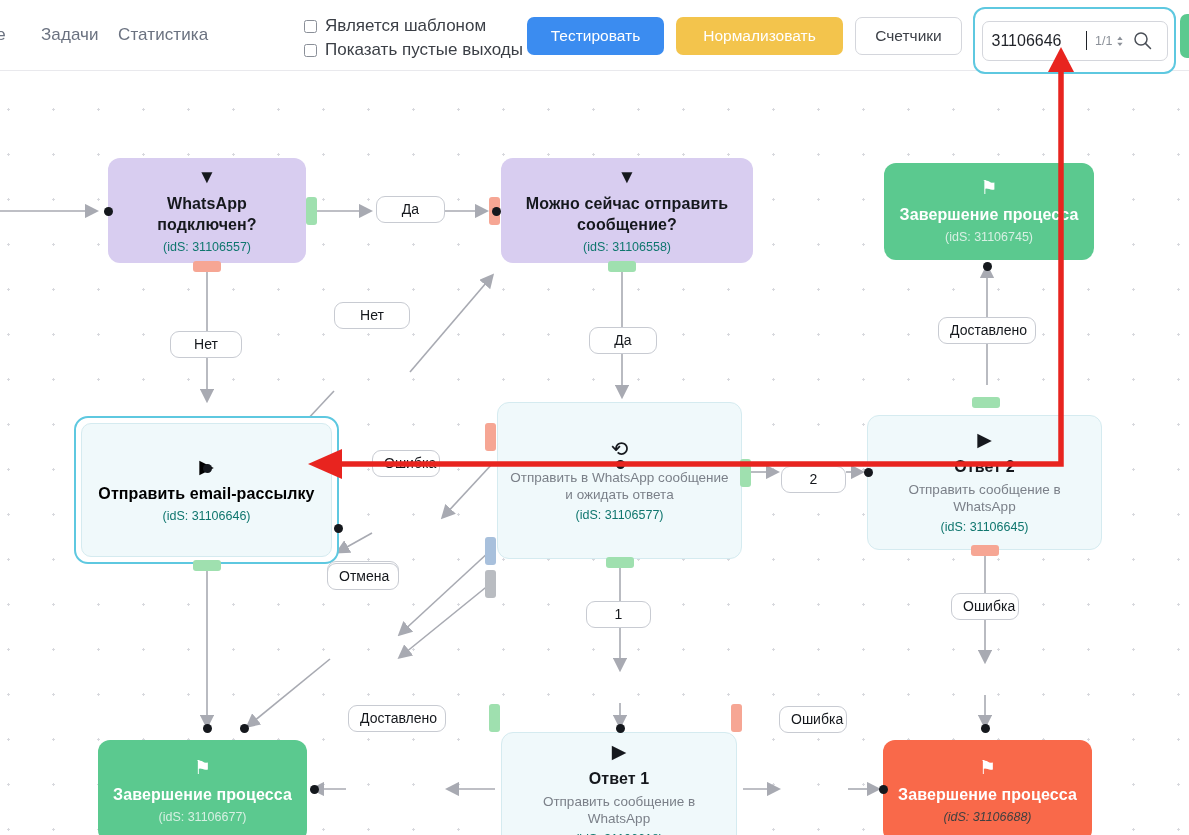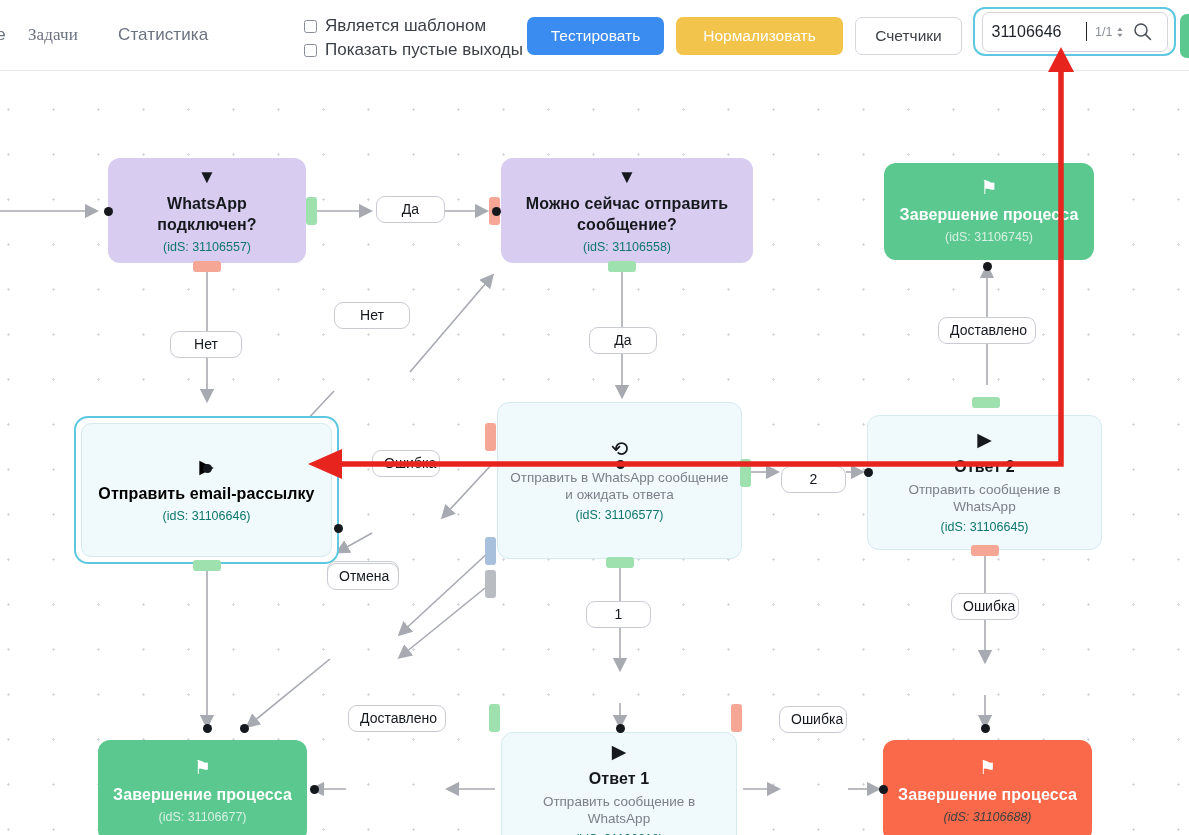--- a/index.html
+++ b/index.html
@@ -21,21 +21,21 @@
   }
   .nav-link {
     position: absolute;
     top: 25px;
     font-size: 17px;
     color: #6b7280;
     white-space: nowrap;
     letter-spacing: .1px;
   }
   #nav-0 { left: -16px; }
-  #nav-1 { left: 28px; font-family: Liberation Serif, serif; }
+  #nav-1 { left: 41px; }
   #nav-2 { left: 118px; }
 
   .chk-row {
     position: absolute;
     left: 304px;
     display: flex;
     align-items: center;
     gap: 8px;
   }
   #chk-row-0 { top: 16px; }
@@ -75,21 +75,21 @@
   }
   #btn-counters {
     left: 855px; width: 107px;
     background: #fff; color: #3b3f46;
     border: 1px solid #d4d6dc;
   }
 
   #search-wrap {
     position: absolute;
     left: 973px; top: 7px;
-    width: 203px; height: 49px;
+    width: 203px; height: 67px;
     border: 2.5px solid #5ec8e0;
     border-radius: 12px;
     background: #fff;
     display: flex; align-items: center;
     padding: 0 2px;
   }
   #search-inner {
     margin: 0 auto;
     width: 186px; height: 40px;
     border: 1px solid #d4d6dc;

